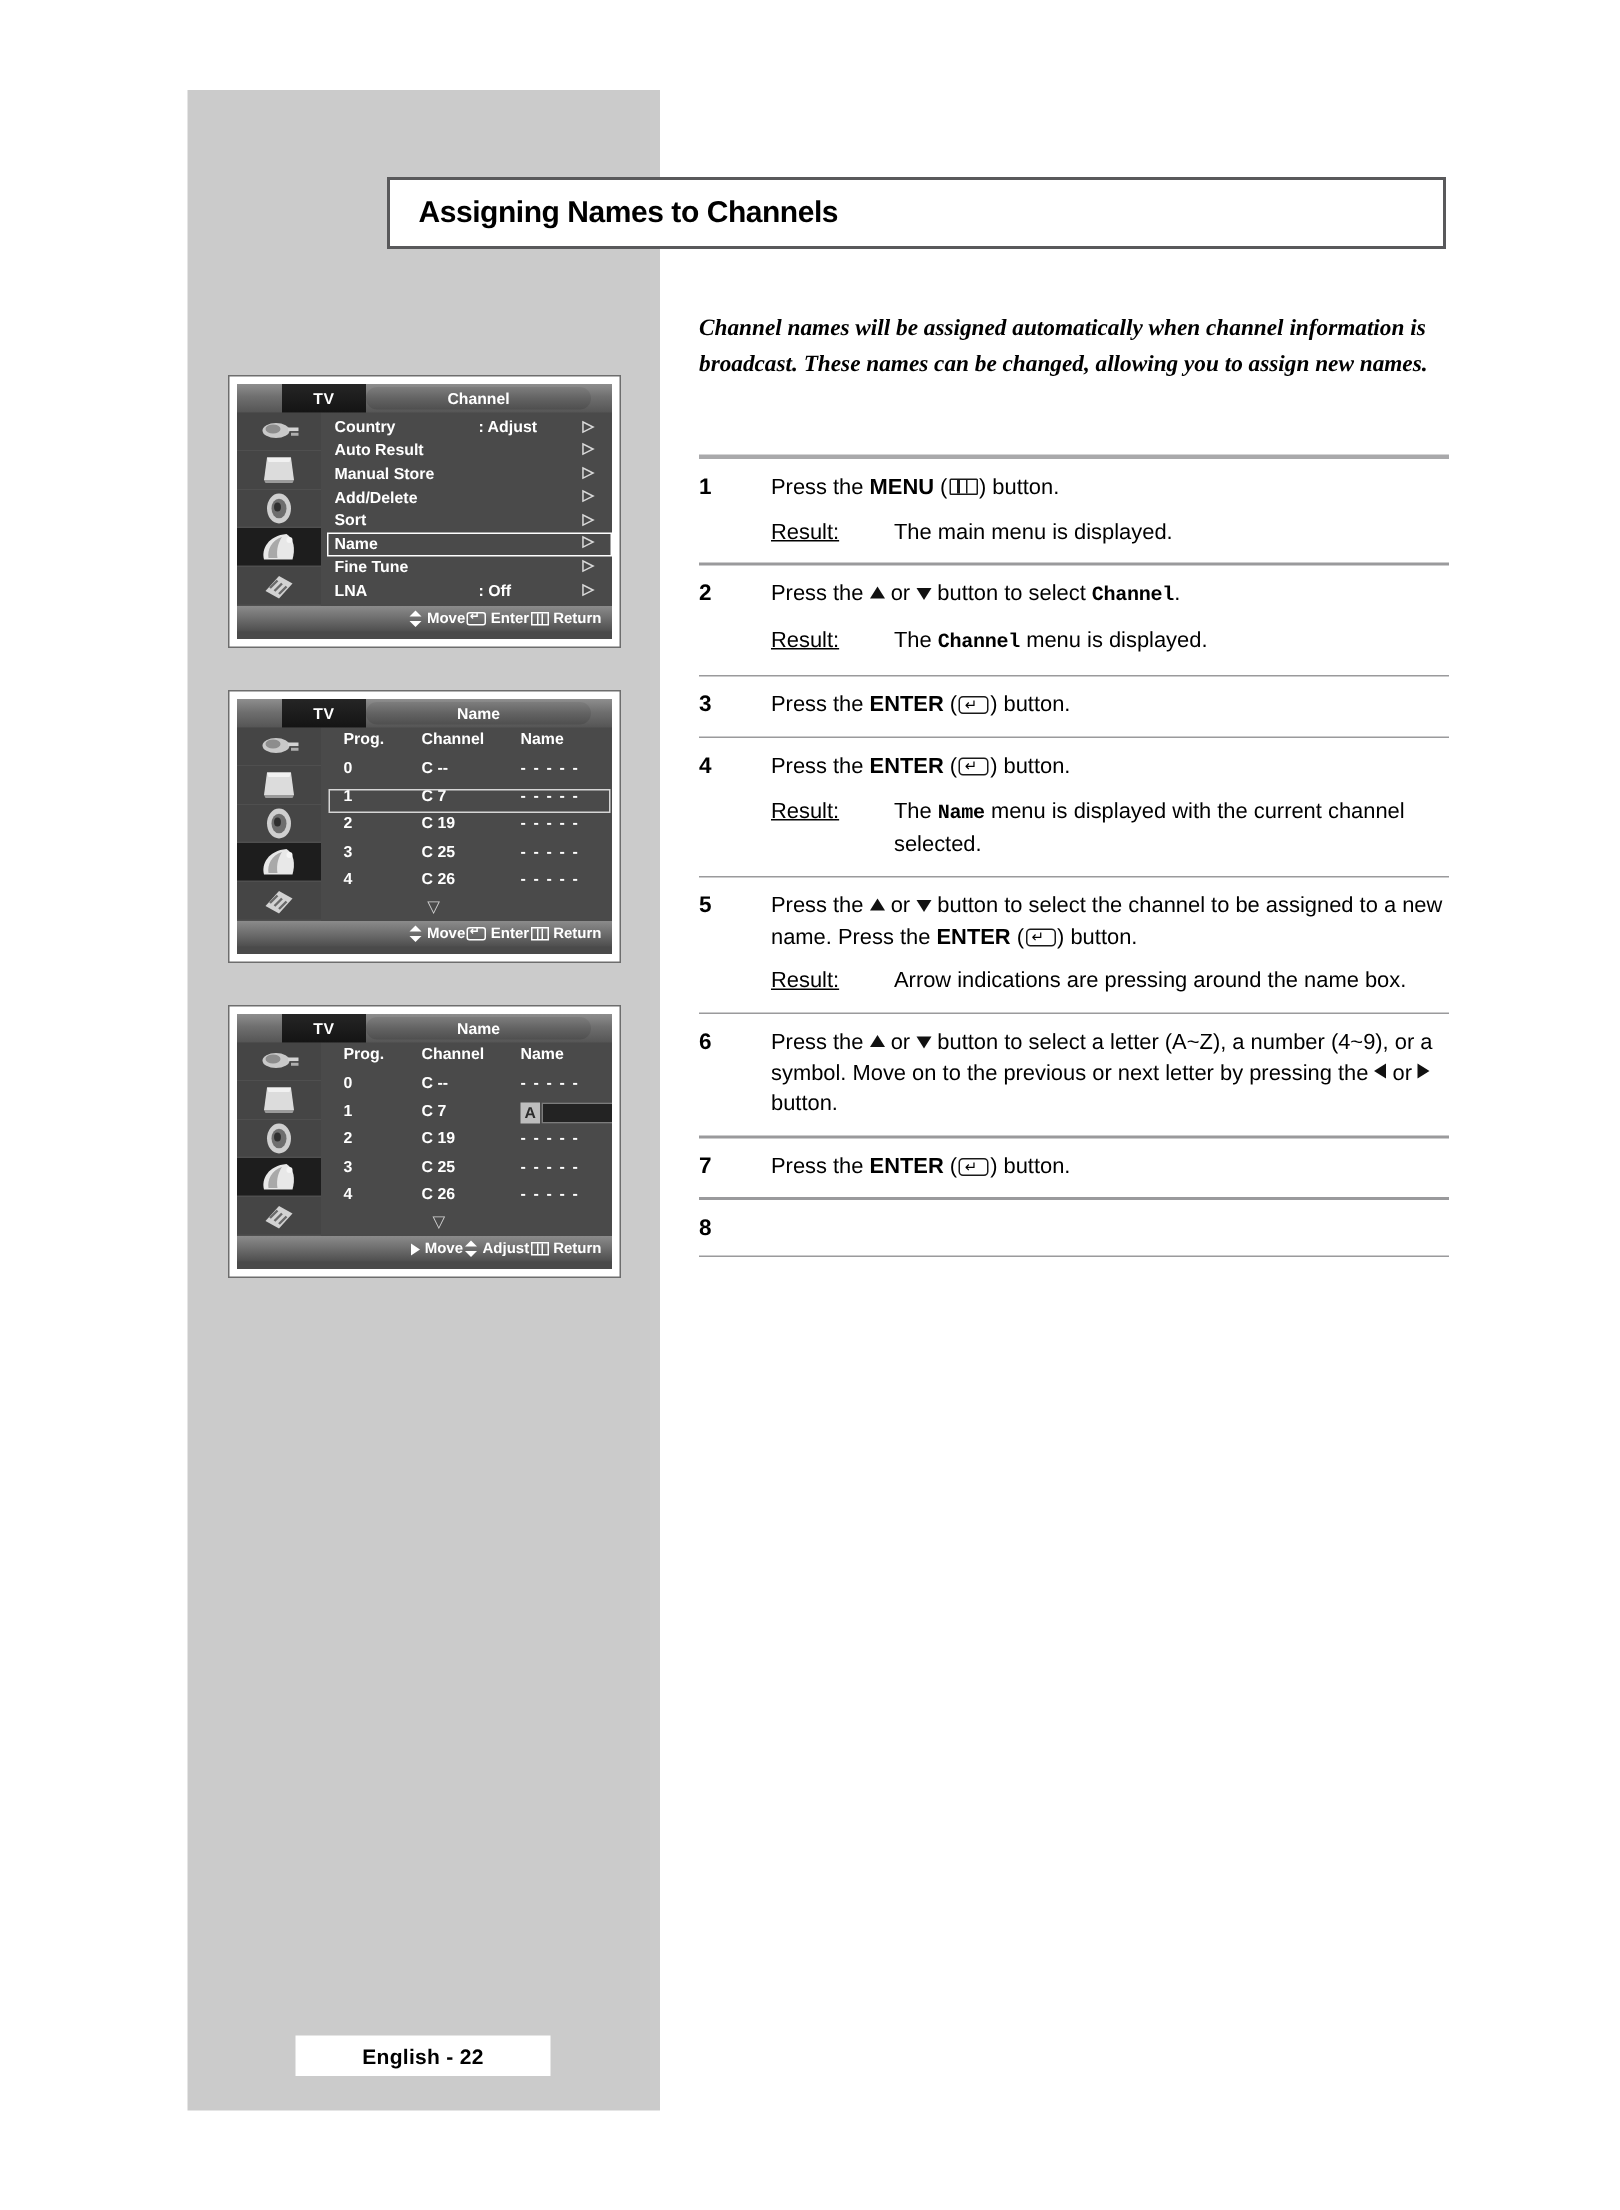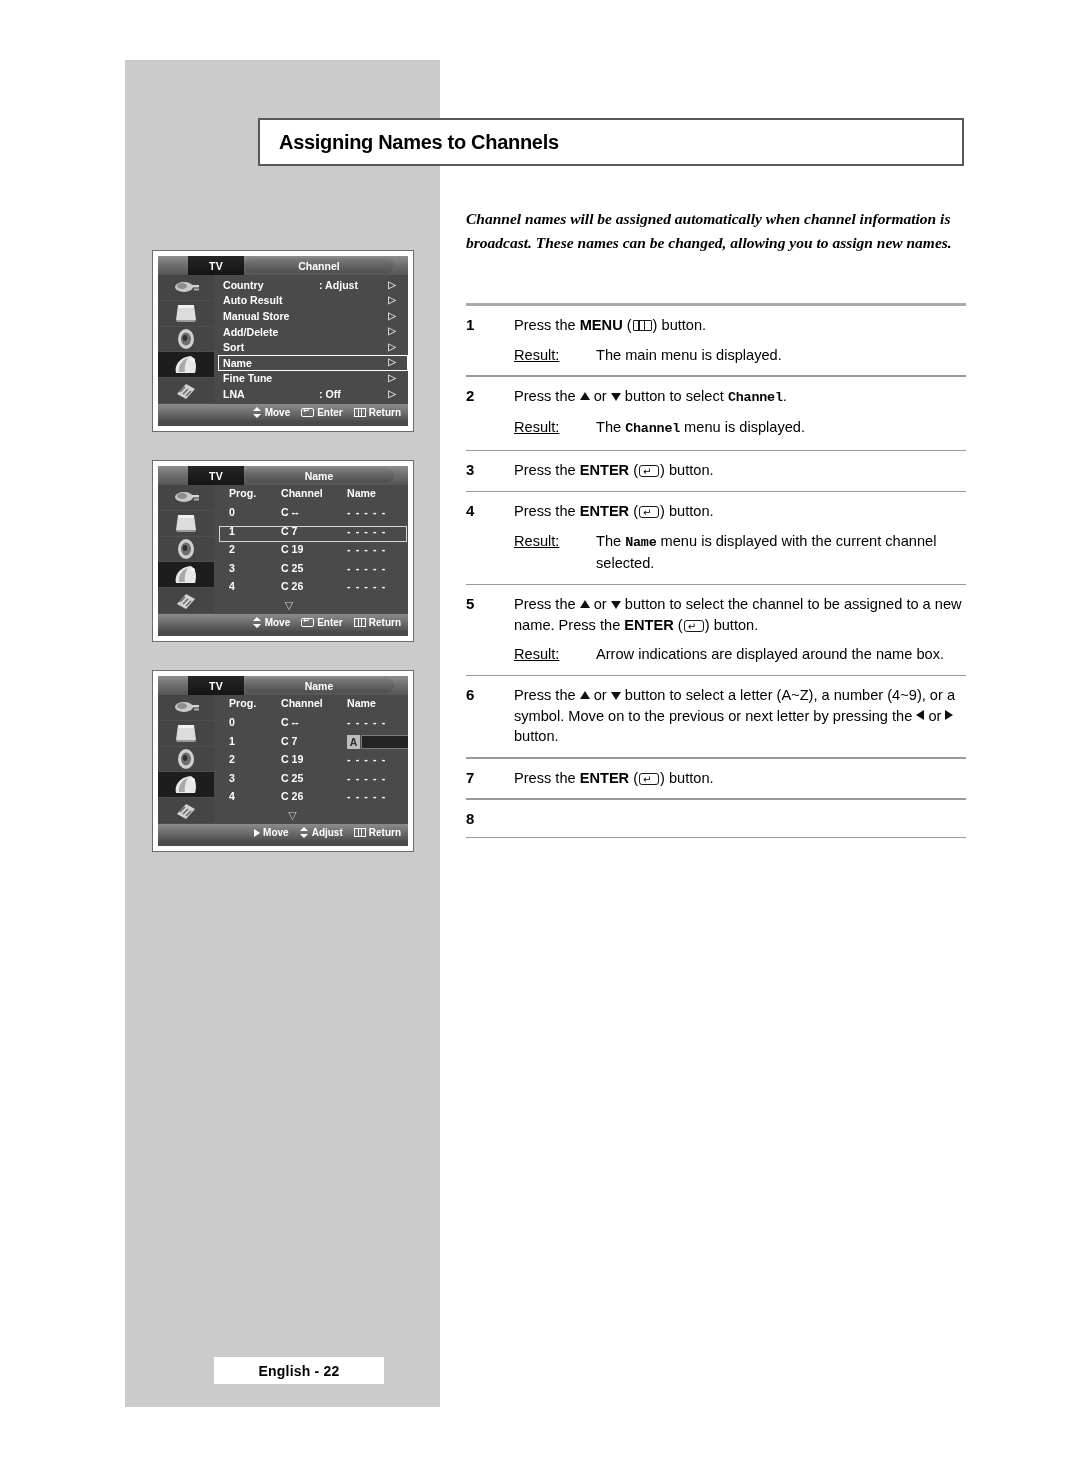--- a/index.html
+++ b/index.html
@@ -151,39 +151,39 @@
   .name-edit .ch{
     width:13px;height:14px;background:#bdbdbd;color:#2b2b2b;
     font-size:10.5px;font-weight:bold;display:flex;align-items:center;justify-content:center;
   }
   .name-edit .fld{
     width:54px;height:14px;background:#232323;border:1.4px solid #7c7c7c;
     box-sizing:border-box;margin-left:1px;
   }
   .osd-foot{
     height:17px;display:flex;align-items:center;justify-content:flex-end;
-    padding-right:7px;gap:11px;
+    padding-right:7px;gap:1px;
     background:linear-gradient(180deg,#8b8b8b 0%,#6d6d6d 50%,#4e4e4e 100%);
     color:#ffffff;font-size:10px;font-weight:bold;
   }
   .foot-item{display:flex;align-items:center;gap:3px;}
   .ud{display:inline-block;width:9px;height:11px;position:relative;}
   .ud:before{content:"";position:absolute;left:0;top:0;border-left:4.5px solid transparent;border-right:4.5px solid transparent;border-bottom:4.5px solid #fff;}
   .ud:after{content:"";position:absolute;left:0;bottom:0;border-left:4.5px solid transparent;border-right:4.5px solid transparent;border-top:4.5px solid #fff;}
   .rt-s{display:inline-block;width:0;height:0;border-top:4.5px solid transparent;border-bottom:4.5px solid transparent;border-left:6.5px solid #fff;}
   .en-s{display:inline-block;width:13px;height:9px;border:1.4px solid #fff;border-radius:2px;position:relative;box-sizing:border-box;}
   .en-s:after{content:"\21B5";position:absolute;left:1px;top:-3px;font-size:8px;color:#fff;font-family:"DejaVu Sans",sans-serif;}
   .mn-s{display:inline-block;width:12px;height:9px;border:1.4px solid #fff;box-sizing:border-box;position:relative;}
   .mn-s:before,.mn-s:after{content:"";position:absolute;top:0;bottom:0;width:1.2px;background:#fff;}
   .mn-s:before{left:2.8px;}
   .mn-s:after{left:6.2px;}
 
   
   #footer-box{
-    position:absolute;left:214px;top:1357px;width:170px;height:27px;
+    position:absolute;left:197px;top:1357px;width:170px;height:27px;
     background:#ffffff;display:flex;align-items:center;justify-content:center;
   }
   #footer-text{font-size:14px;font-weight:bold;letter-spacing:0.2px;}
 </style>
 </head>
 <body>
 
 <div id="gray-panel"></div>
 
 <div id="title-box">
@@ -538,21 +538,21 @@
     </div>
   </div>
   <div class="rule"></div>
 
   <div class="step">
     <div class="step-num">5</div>
     <div class="step-body">
       <p><span>Press the </span><span class="tri-up"></span><span> or </span><span class="tri-dn"></span><span> button to select the channel to be assigned to a new name.  Press the </span><b class="bold">ENTER</b><span> (</span><span class="gl-enter"><span class="arr">↵</span></span><span>) button.</span></p>
       <div class="result">
         <div class="result-label">Result:</div>
-        <div class="result-text">Arrow indications are displayed around the name box.</div>
+        <div class="result-text">Arrow indications are pressing around the name box.</div>
       </div>
     </div>
   </div>
   <div class="rule"></div>
 
   <div class="step">
     <div class="step-num">6</div>
     <div class="step-body">
       <p><span>Press the </span><span class="tri-up"></span><span> or </span><span class="tri-dn"></span><span> button to select a letter (A~Z), a number (4~9), or a symbol. Move on to the previous or next letter by pressing the </span><span class="tri-lf"></span><span> or </span><span class="tri-rt"></span><span> button.</span></p>
     </div>

